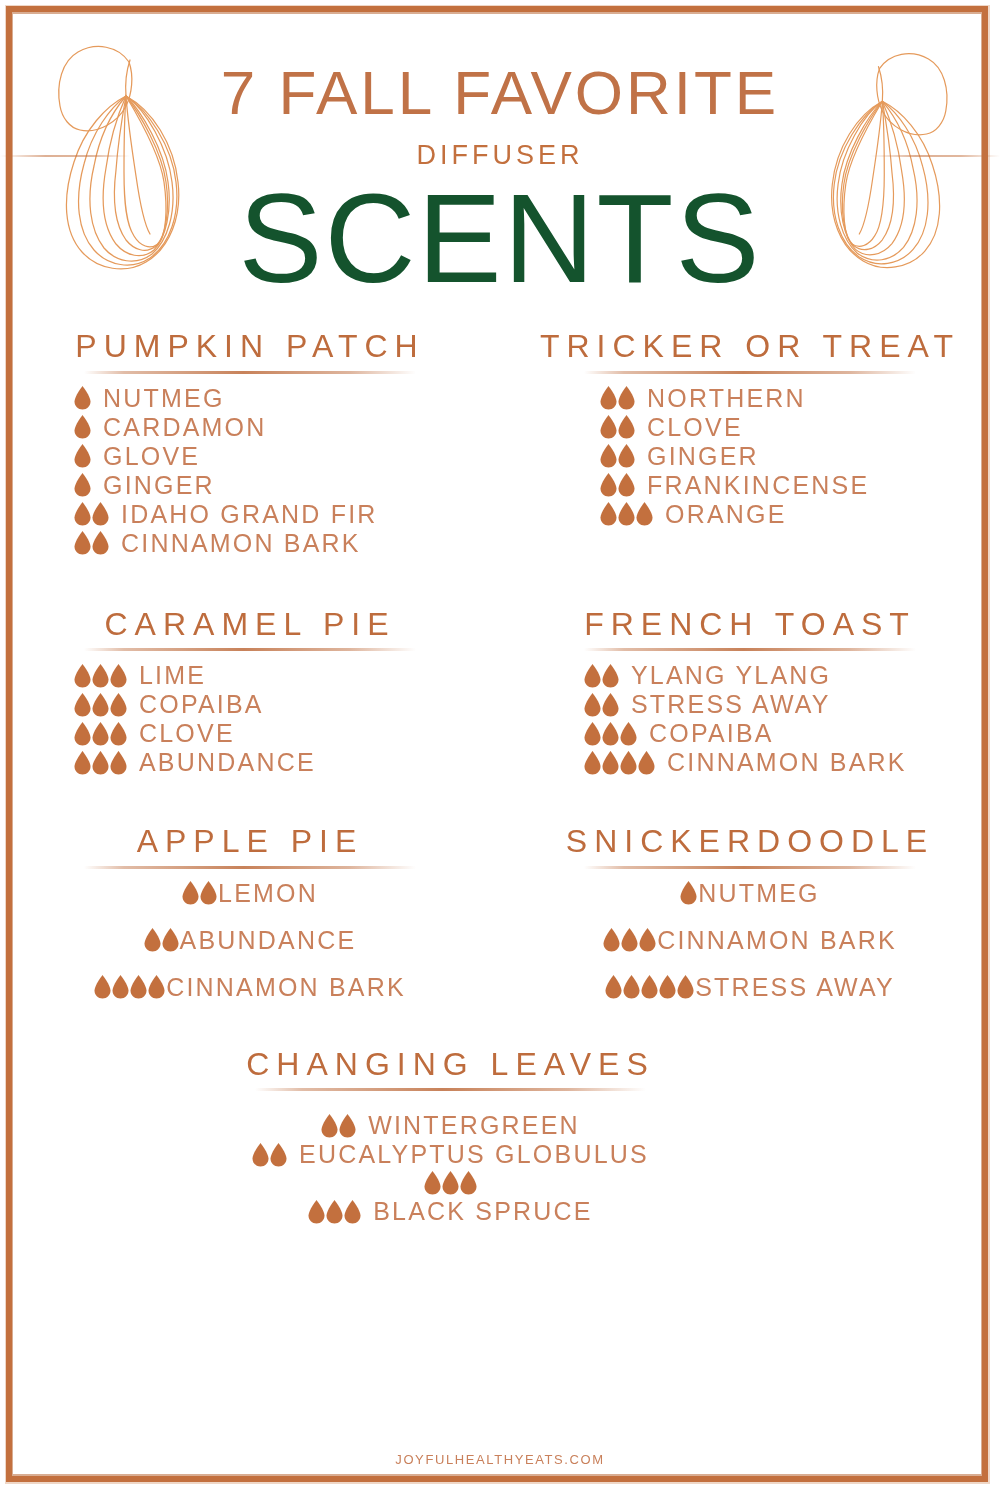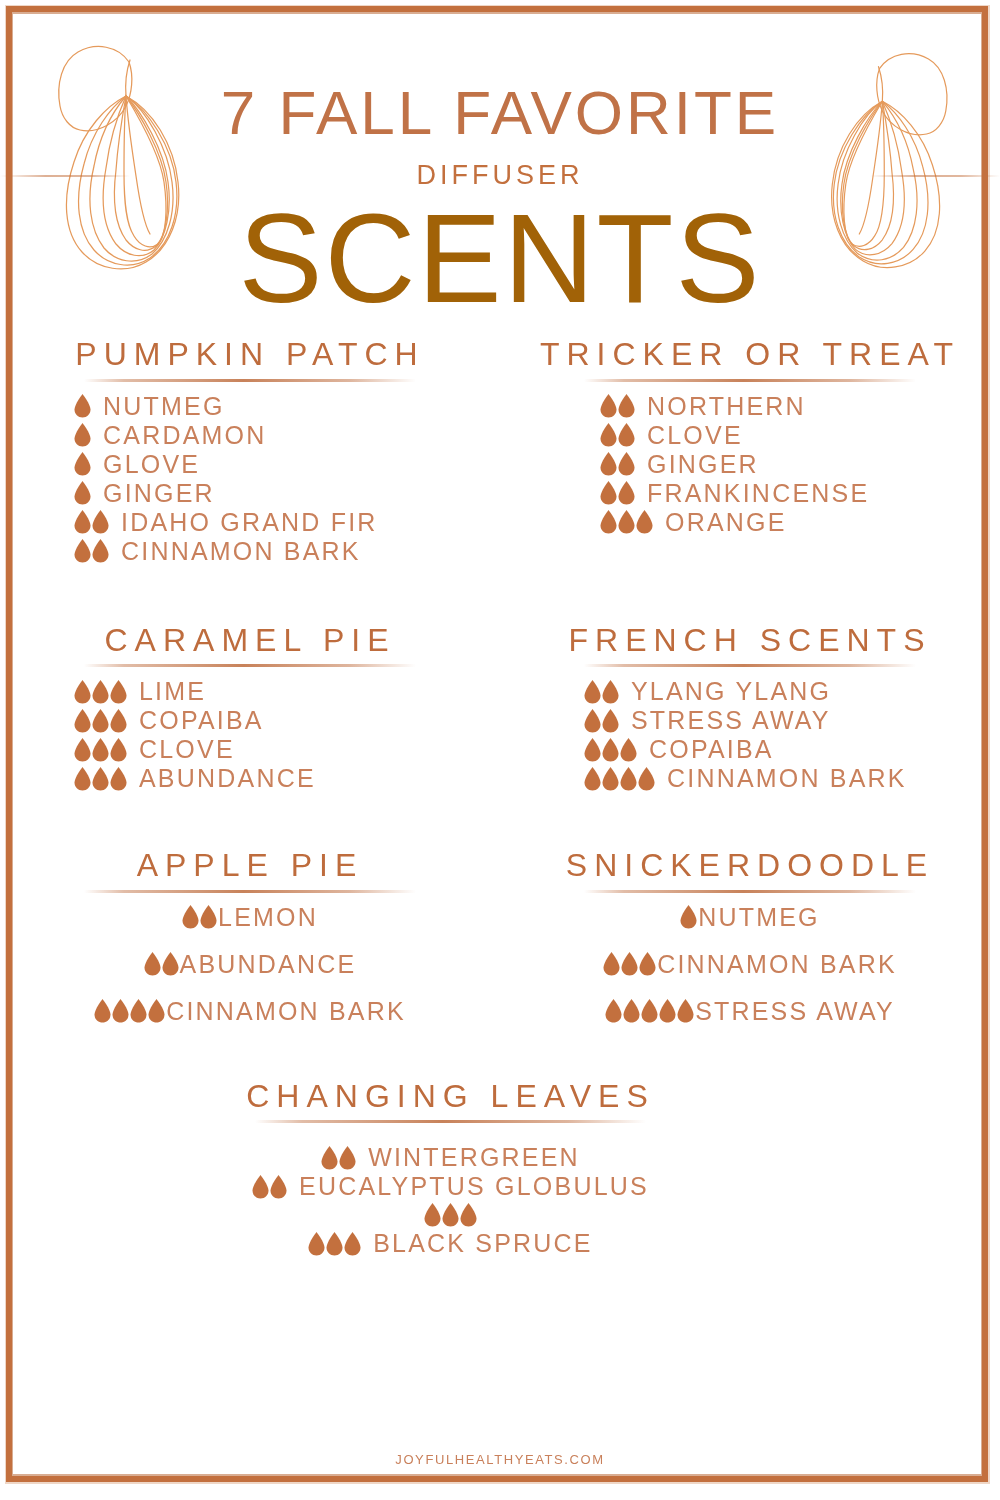--- a/index.html
+++ b/index.html
@@ -37,21 +37,21 @@
   }
 
   
   .pear{position:absolute;}
   .pear.left{left:22px;top:26px;}
   .pear.right{right:14px;top:34px;}
 
   
   .header{position:absolute;left:0;top:0;width:1000px;text-align:center;}
   .t-line1{
-    margin-top:82px;
+    margin-top:62px;
     font-size:62px;
     letter-spacing:3px;
     color:#C07247;
     font-weight:400;
     line-height:1;
   }
   .t-diffuser-wrap{
     margin-top:18px;
     display:flex;align-items:center;justify-content:space-between;gap:16px;
   }
@@ -59,29 +59,29 @@
     width:130px;height:2px;
     background:linear-gradient(90deg,rgba(195,112,62,0) 0%,rgba(195,112,62,.55) 35%,rgba(195,112,62,.5) 70%,rgba(195,112,62,0) 100%);
   }
   .t-diffuser{
     font-size:27px;letter-spacing:4px;color:#C3703E;font-weight:400;line-height:1;
   }
   .t-scents{
     margin-top:4px;
     font-size:126px;
     letter-spacing:2px;
-    color:#a16207;
+    color:#14532d;
     font-weight:400;
     line-height:1.05;
   }
 
   
   .grid{position:absolute;left:0;top:330px;width:1000px;}
   .row{display:flex;width:1000px;}
-  .col{width:500px;box-sizing:border-box;margin-top:8px;}
+  .col{width:500px;box-sizing:border-box;}
 
   .section{padding:0 26px;box-sizing:border-box;}
   .sec-head{
     text-align:center;
     font-size:32px;
     letter-spacing:7px;
     color:#BE6C3D;
     font-weight:400;
     line-height:1.05;
     white-space:nowrap;
@@ -381,21 +381,21 @@
                     <path d="M8.5 0 C8.5 0 16.5 10.2 16.5 15.6 C16.5 20.2 12.9 23.6 8.5 23.6 C4.1 23.6 0.5 20.2 0.5 15.6 C0.5 10.2 8.5 0 8.5 0 Z" fill="#C3703E"></path>
                   </svg>
                 </span>
                 <span class="label">ABUNDANCE</span>
               </div>
             </div>
         </div>
       </div>
       <div class="col">
         <div class="section sec-french">
-          <div class="sec-head">FRENCH SCENTS</div>
+          <div class="sec-head">FRENCH TOAST</div>
           <div class="sec-rule"></div>
           <div class="items">
               <div class="item">
                 <span class="drops">
                   <svg viewBox="0 0 17 24" class="drop">
                     <path d="M8.5 0 C8.5 0 16.5 10.2 16.5 15.6 C16.5 20.2 12.9 23.6 8.5 23.6 C4.1 23.6 0.5 20.2 0.5 15.6 C0.5 10.2 8.5 0 8.5 0 Z" fill="#C3703E"></path>
                   </svg>
                   <svg viewBox="0 0 17 24" class="drop">
                     <path d="M8.5 0 C8.5 0 16.5 10.2 16.5 15.6 C16.5 20.2 12.9 23.6 8.5 23.6 C4.1 23.6 0.5 20.2 0.5 15.6 C0.5 10.2 8.5 0 8.5 0 Z" fill="#C3703E"></path>
                   </svg>

